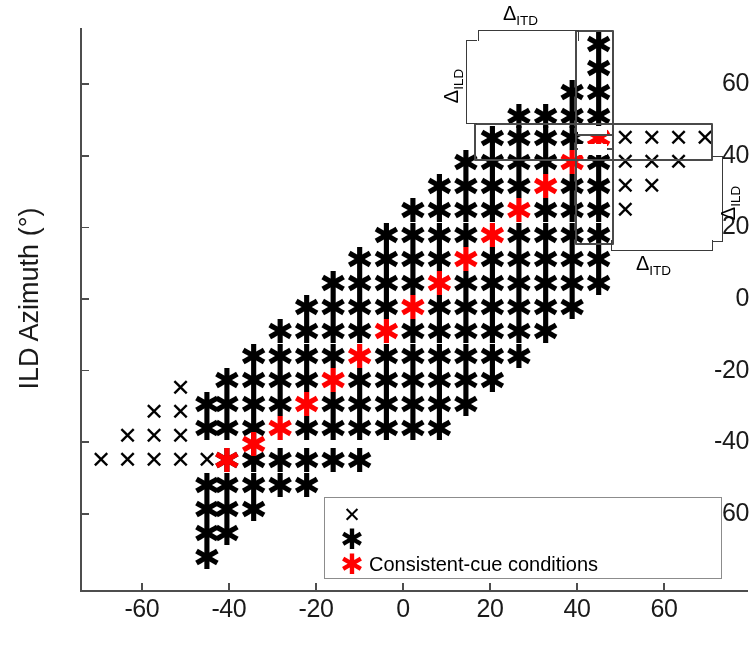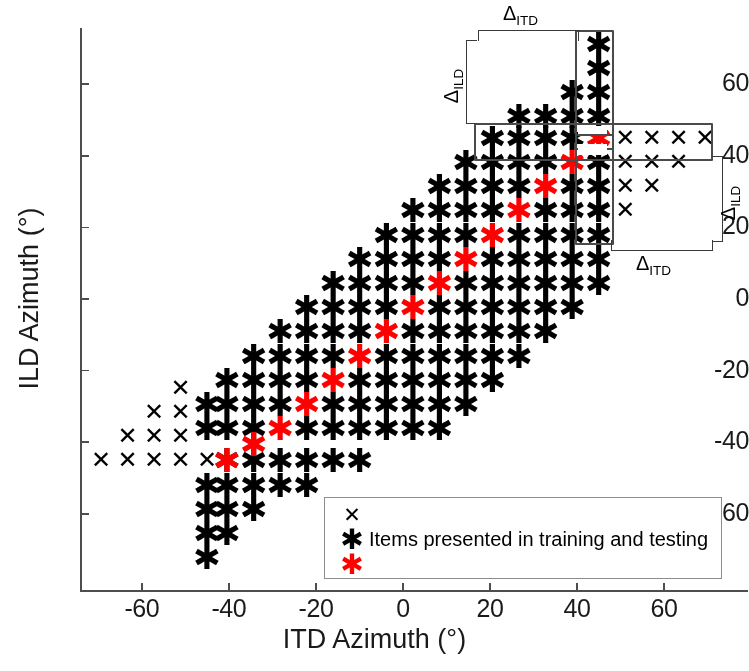--- a/index.html
+++ b/index.html
@@ -101,21 +101,20 @@
   <div id="labels-x">
       <div class="ticklabel ticklabel-x" style="left: 106.88px; top: 594px;">-60</div>
       <div class="ticklabel ticklabel-x" style="left: 193.92px; top: 594px;">-40</div>
       <div class="ticklabel ticklabel-x" style="left: 280.96px; top: 594px;">-20</div>
       <div class="ticklabel ticklabel-x" style="left: 368px; top: 594px;">0</div>
       <div class="ticklabel ticklabel-x" style="left: 455.04px; top: 594px;">20</div>
       <div class="ticklabel ticklabel-x" style="left: 542.08px; top: 594px;">40</div>
       <div class="ticklabel ticklabel-x" style="left: 629.12px; top: 594px;">60</div>
     </div>
 
-  <div id="xlabel">ITD Azimuth (°)</div>
   <div id="ylabel">ILD Azimuth (°)</div>
 
   <div id="plot-area">
       <div class="marker m-cross" style="left: 598.84px; top: 137.81px;">✕</div>
       <div class="marker m-cross" style="left: 625.387px; top: 137.81px;">✕</div>
       <div class="marker m-cross" style="left: 651.934px; top: 137.81px;">✕</div>
       <div class="marker m-cross" style="left: 678.482px; top: 137.81px;">✕</div>
       <div class="marker m-cross" style="left: 705.029px; top: 137.81px;">✕</div>
       <div class="marker m-cross" style="left: 625.387px; top: 161.809px;">✕</div>
       <div class="marker m-cross" style="left: 651.934px; top: 161.809px;">✕</div>
@@ -310,20 +309,20 @@
   <div class="dlabel" style="left:636px;top:252px;">
     <span>Δ</span><sub>ITD</sub>
   </div>
 
   <div id="legend">
       <div class="leg-row">
         <span class="leg-sym cross" style="color: rgb(0, 0, 0);">✕</span>
       </div>
       <div class="leg-row">
         <span class="leg-sym star" style="color: rgb(0, 0, 0);">✱</span>
-        <span class="leg-txt">Items presented in training and testing</span>
       </div>
       <div class="leg-row">
         <span class="leg-sym star" style="color: rgb(255, 0, 0);">✱</span>
+        <span class="leg-txt">Consistent-cue conditions</span>
       </div>
     </div>
 
 </div>
 
 </body></html>

